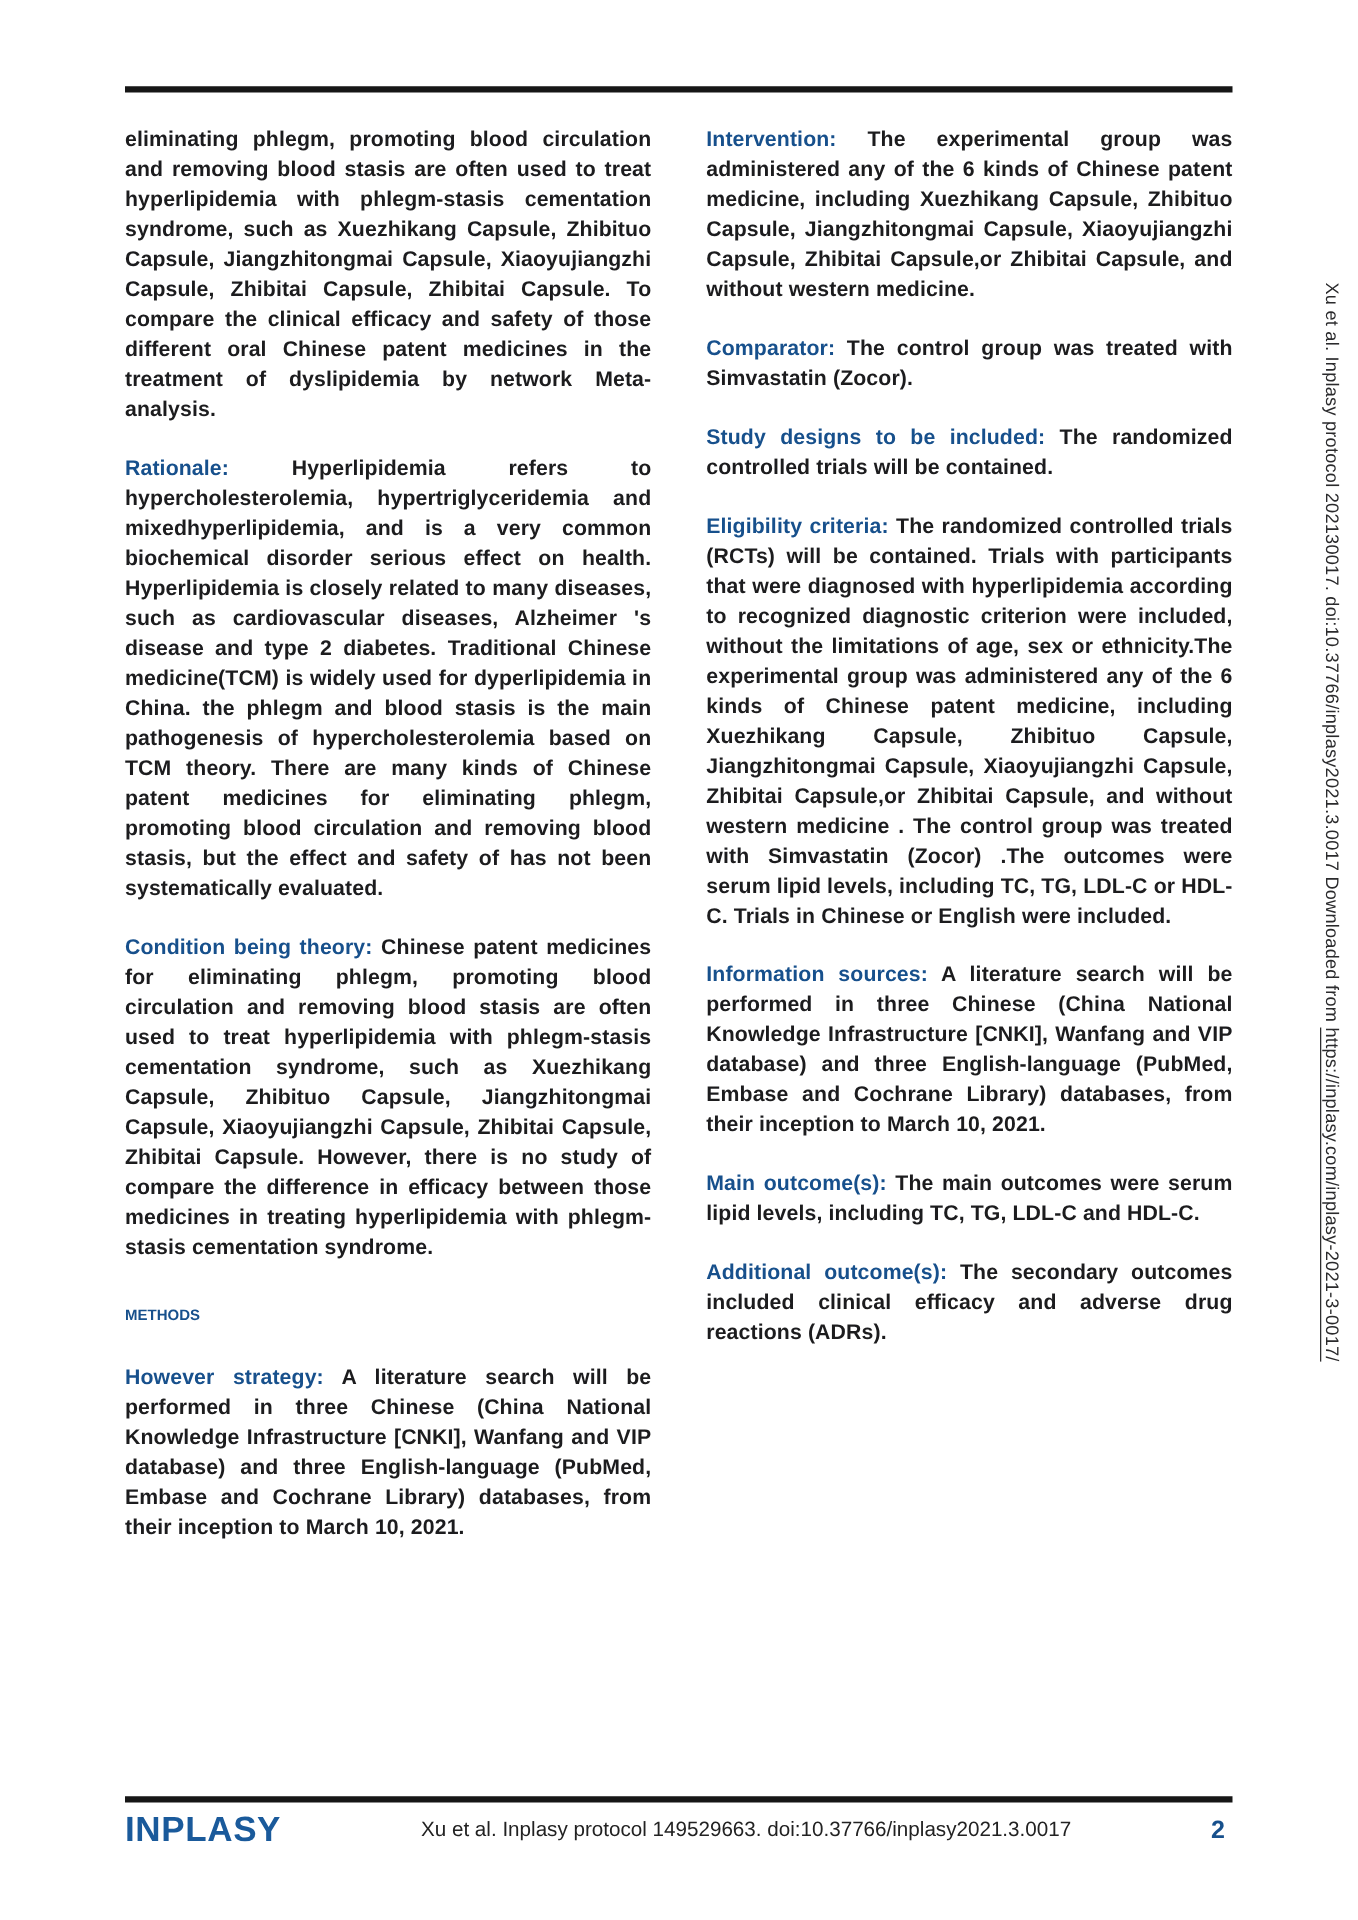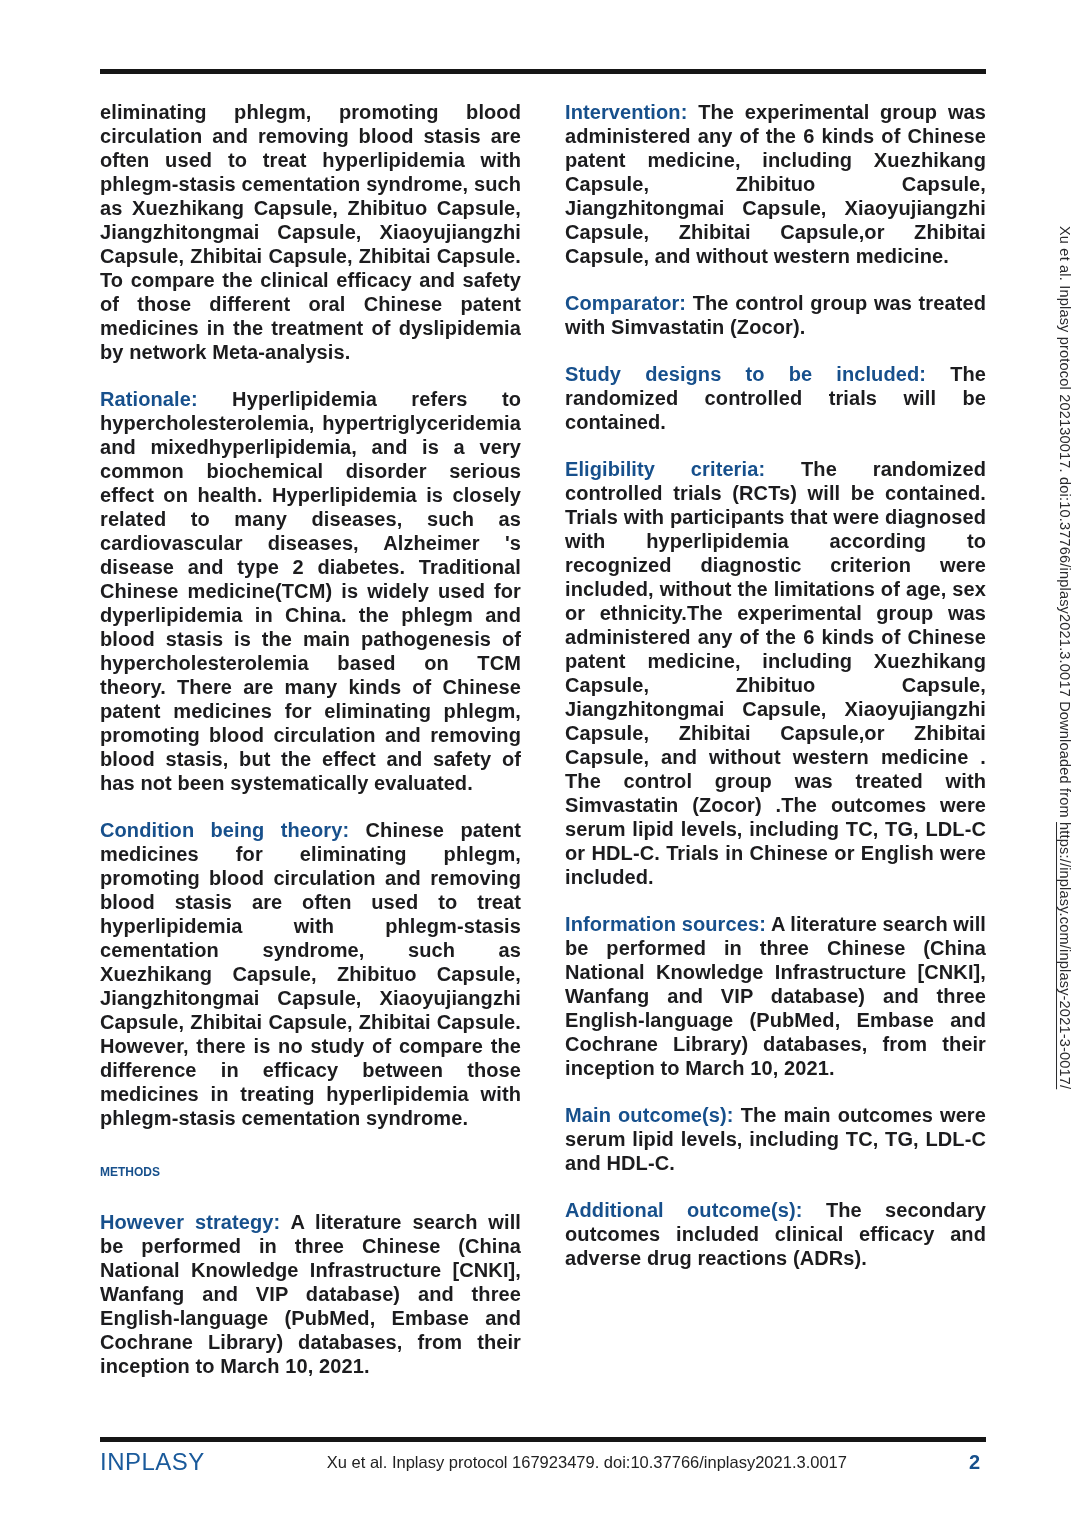--- a/index.html
+++ b/index.html
@@ -18,21 +18,21 @@
     background: var(--rule, #161616);
   }
 
   .content {
     position: absolute; left: 100px; top: 100px; width: 886px;
     display: flex; gap: 44px;
   }
   .col { width: 421px; }
 
   .para {
-    font-size: 20px; line-height: 24px; font-weight: 700;
+    font-size: 17px; line-height: 24px; font-weight: 700;
     text-align: justify;
     margin-bottom: 23px;
     letter-spacing: 0.1px;
   }
   .para .label { color: var(--accent, #17508C); }
   .methods-heading {
     font-size: 12px; line-height: 24px; font-weight: 700;
     color: var(--accent, #17508C);
     margin: 30px 0 26px 0;
   }
@@ -48,21 +48,21 @@
 
   .footer-rule {
     position: absolute; left: 100px; width: 886px; top: 1437px; height: 5px;
     background: var(--rule, #161616);
   }
   .footer-row {
     position: absolute; left: 100px; width: 886px; top: 1448px;
     display: flex; align-items: center;
   }
   .logo {
-    font-size: 24px; font-weight: 400; letter-spacing: 0.5px;
+    font-size: 28px; font-weight: 700; letter-spacing: 0.5px;
     color: var(--logo, #1A5A9B);
     flex: 0 0 auto;
   }
   .citation {
     flex: 1 1 auto; text-align: center;
     font-size: 16.5px; font-weight: 400; color: #222;
     padding: 0 10px;
   }
   .page-number {
     flex: 0 0 auto;
@@ -141,17 +141,17 @@
   </div>
 
   <div class="sidebar-text">
     <span>Xu et al. Inplasy protocol 202130017. doi:10.37766/inplasy2021.3.0017 Downloaded from</span>
     <span class="underlined">https://inplasy.com/inplasy-2021-3-0017/</span>
   </div>
 
   <div class="footer-rule"></div>
   <div class="footer-row">
     <span class="logo">INPLASY</span>
-    <span class="citation">Xu et al. Inplasy protocol 167923479. doi:10.37766/inplasy2021.3.0017</span>
+    <span class="citation">Xu et al. Inplasy protocol 149529663. doi:10.37766/inplasy2021.3.0017</span>
     <span class="page-number">2</span>
   </div>
 
 </div>
 
 </body></html>

